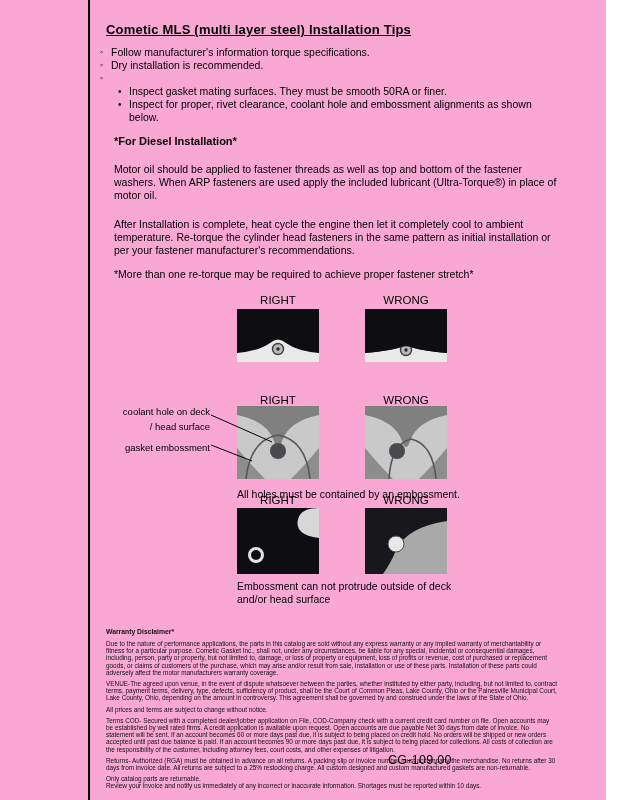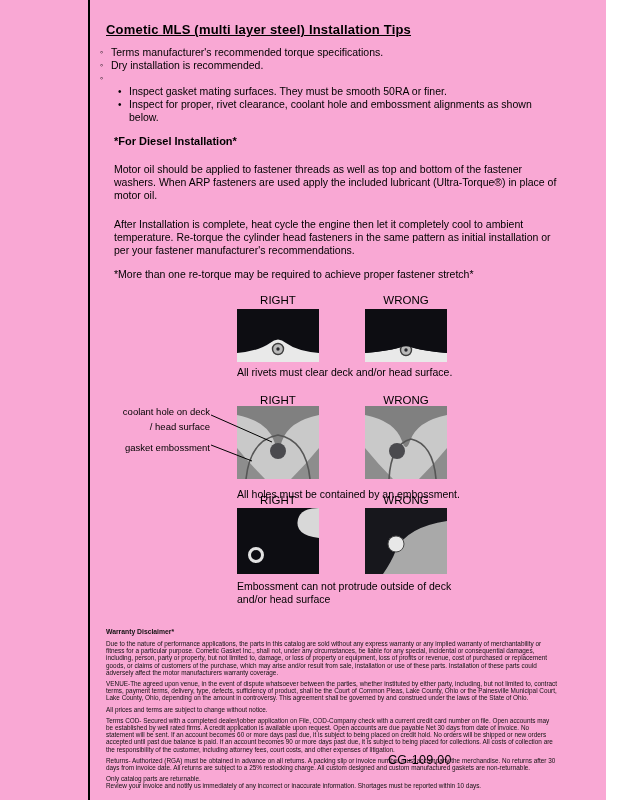--- a/index.html
+++ b/index.html
@@ -65,21 +65,21 @@
 <div class="page">
   <div class="vrule"></div>
 
   <div class="content">
 
     <h1 class="title">Cometic MLS (multi layer steel) Installation Tips</h1>
 
     <div class="tips">
       <div class="bullet">
         <span class="m">◦</span>
-        <span>Terms manufacturer's recommended torque specifications.</span>
+        <span>Follow manufacturer's information torque specifications.</span>
       </div>
       <div class="bullet">
         <span class="m">◦</span>
         <span>Dry installation is recommended.</span>
       </div>
       <div class="bullet">
         <span class="m">◦</span>
       </div>
       <div class="subtips">
         <div class="bullet">
@@ -112,21 +112,20 @@
       </div>
       <div class="panel pos-r1-wrong-panel">
         <svg viewBox="0 0 82 53">
           <rect width="82" height="53" fill="#0d0d12"></rect>
           <path d="M0 53 L0 44 Q22 42 33 39 Q41 35.5 49 39 Q60 42 82 44 L82 53 Z" fill="#e9e9e9"></path>
           <circle cx="41" cy="41" r="5.5" fill="#b9b9b9" stroke="#3c3c3c" stroke-width="1.4"></circle>
           <circle cx="41" cy="41" r="1.7" fill="#26262b"></circle>
           <path d="M0 0 H82 V44 Q60 42 49 39 Q41 35.5 33 39 Q22 42 0 44 Z" fill="#0d0d12"></path>
         </svg>
       </div>
-      <div class="caption pos-r1-caption">All rivets must clear deck and/or head surface.</div>
 
       <div class="fig-label pos-r2-right-label">RIGHT</div>
       <div class="fig-label pos-r2-wrong-label">WRONG</div>
       <div class="ann pos-ann1">coolant hole on deck / head surface</div>
       <div class="ann pos-ann2">gasket embossment</div>
       <div class="panel pos-r2-right-panel">
         <svg viewBox="0 0 82 73">
           <rect width="82" height="73" fill="#c9c9c9"></rect>
           <path d="M0 0 H82 V9 Q52 15 45 35 Q41 47 37 35 Q30 15 0 9 Z" fill="#808080"></path>
           <path d="M0 73 V42 Q13 58 28 73 Z" fill="#8d8d8d"></path>

